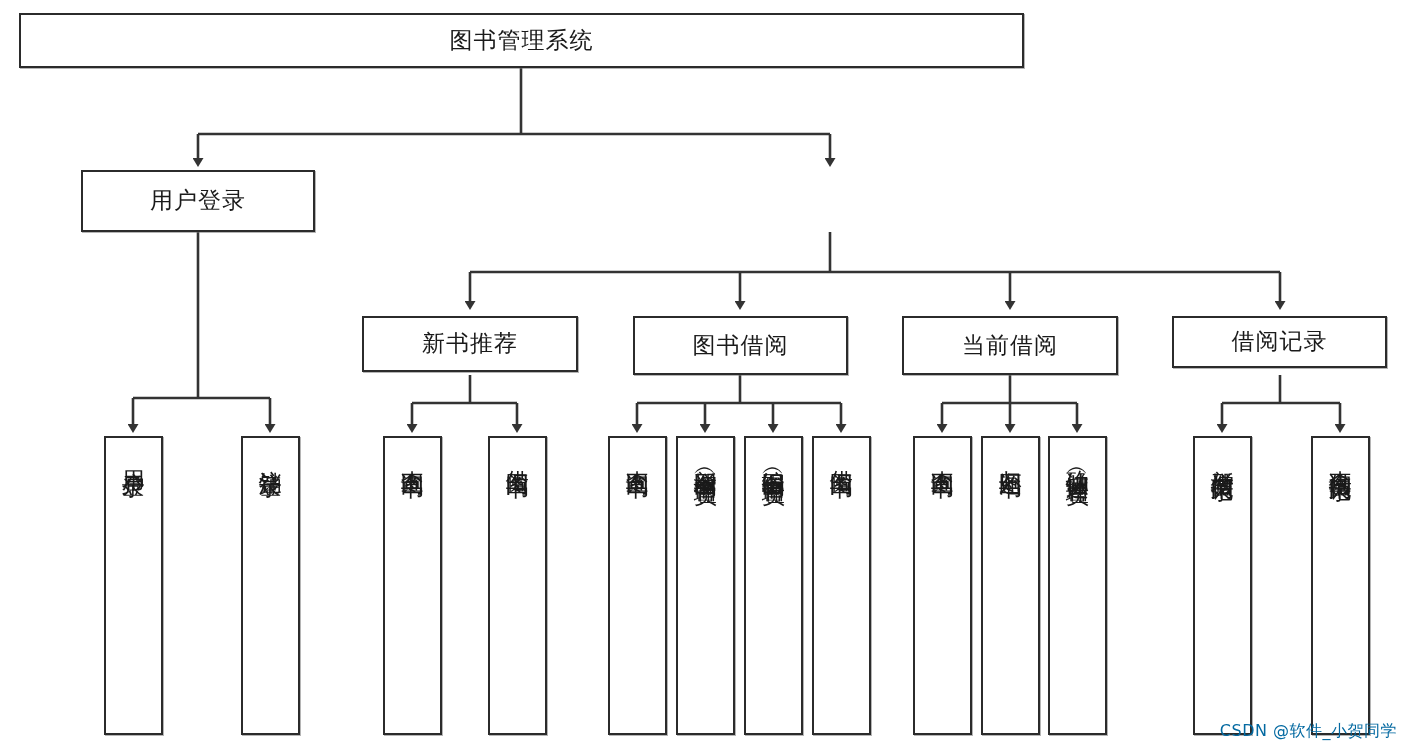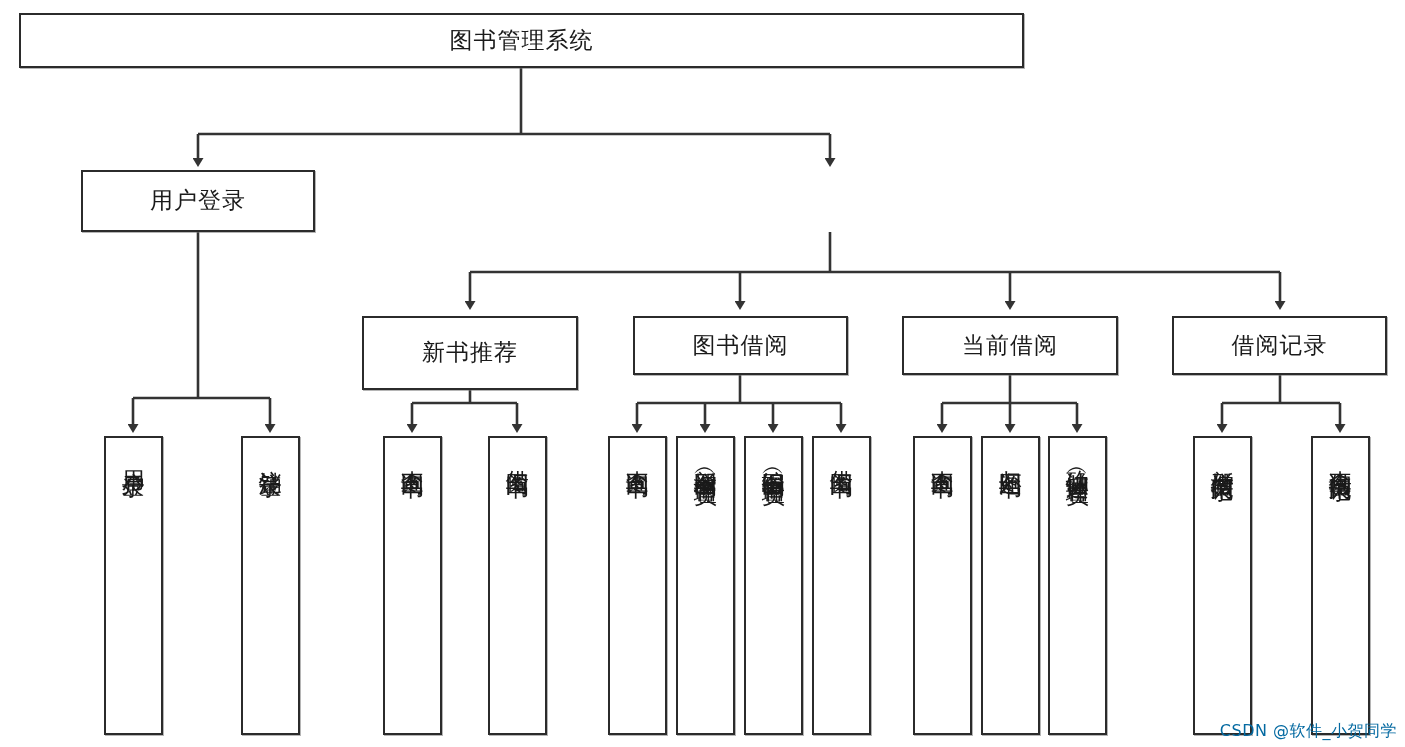--- a/index.html
+++ b/index.html
@@ -123,30 +123,30 @@
   </svg>
 
   <div class="node horiz root" style="left:19px; top:13px; width:1005px; height:55px;">
     <span>图书管理系统</span>
   </div>
 
   <div class="node horiz" style="left:81px; top:170px; width:234px; height:62px;">
     <span>用户登录</span>
   </div>
 
-  <div class="node horiz" style="left:362px; top:316px; width:216px; height:74px;">
+  <div class="node horiz" style="left:362px; top:316px; width:216px; height:56px;">
     <span>新书推荐</span>
   </div>
   <div class="node horiz" style="left:902px; top:316px; width:216px; height:59px;">
     <span>当前借阅</span>
   </div>
   <div class="node horiz" style="left:633px; top:316px; width:215px; height:59px;">
     <span>图书借阅</span>
   </div>
-  <div class="node horiz" style="left:1172px; top:316px; width:215px; height:59px;">
+  <div class="node horiz" style="left:1172px; top:316px; width:215px; height:52px;">
     <span>借阅记录</span>
   </div>
 
   <div class="node vert" style="left:104px; top:436px; width:59px; height:299px;">
     <span class="vlabel">用户登录</span>
   </div>
   <div class="node vert" style="left:241px; top:436px; width:59px; height:299px;">
     <span class="vlabel">注销登录</span>
   </div>
 

